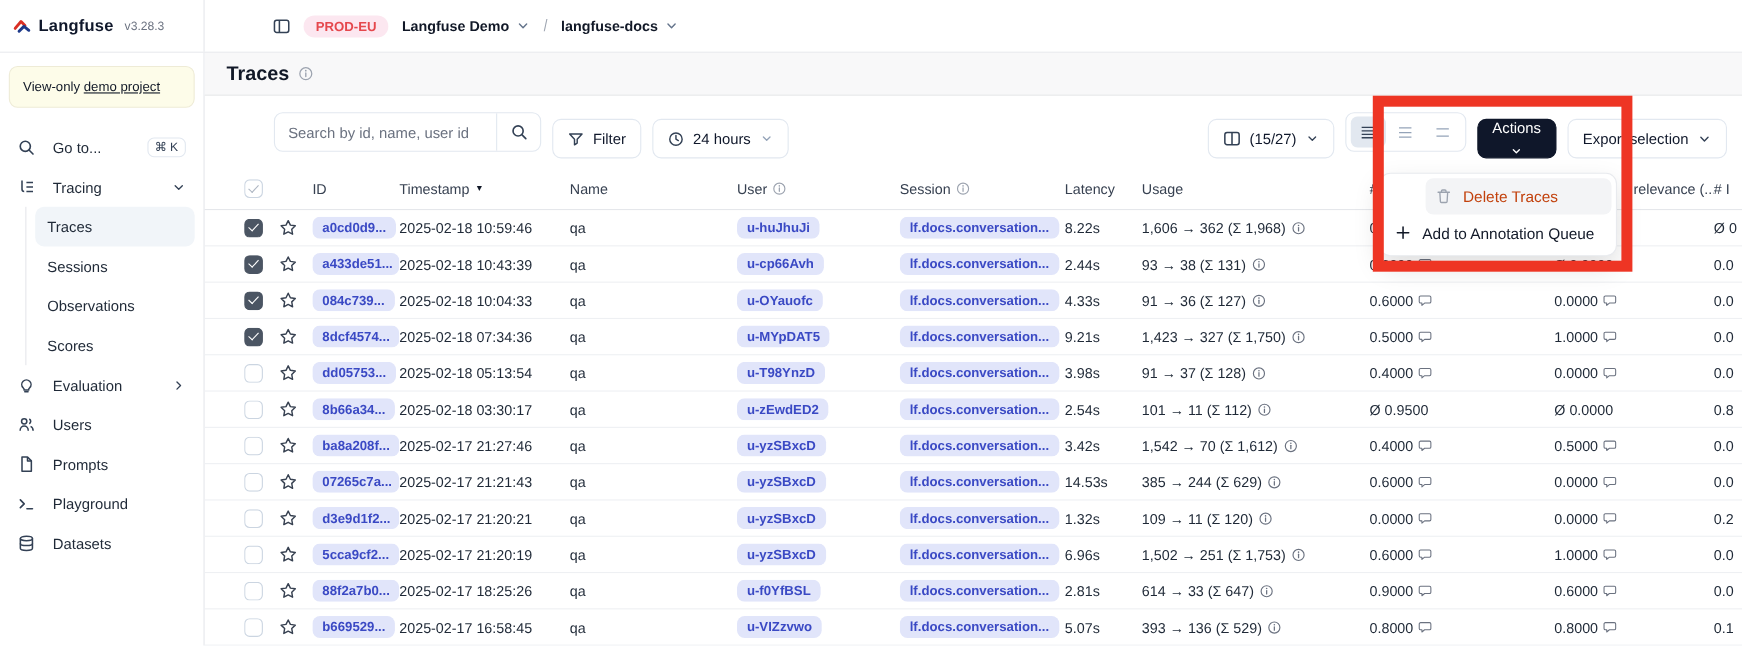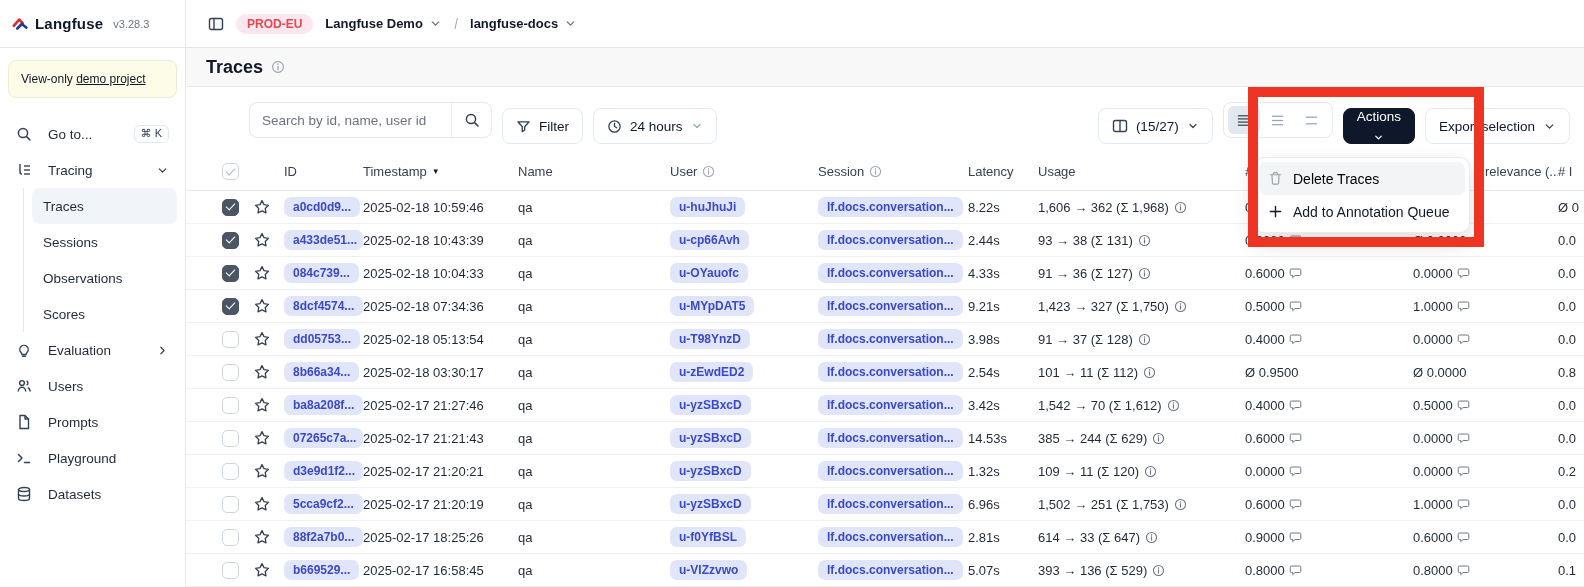--- a/index.html
+++ b/index.html
@@ -4,21 +4,21 @@
 <style>
   * { box-sizing: border-box; margin: 0; padding: 0; }
   html,body { width:1584px; height:587px; overflow:hidden; }
   body {
     font-family:"Liberation Sans","DejaVu Sans",sans-serif;
     font-size:13px; color:#111827; background:#fff; position:relative;
   }
   svg { display:block; }
 
   
-  .topbar { height:48px; display:flex; border-bottom:1px solid #e5e7eb; background:#fff; }
+  .topbar { height:48px; display:flex; border-bottom:1px solid #e5e7eb; background:#fff;gap:40px; }
   .topbar-left { flex:0 0 186px; display:flex; align-items:center; gap:7px; padding:0 12px; border-right:1px solid #e5e7eb; }
   .brand { font-weight:bold; font-size:15px; color:#0f172a; letter-spacing:.2px; }
   .version { font-size:11px; color:#6b7280; margin-left:3px; }
   .topbar-main { flex:1; display:flex; align-items:center; gap:12px; padding-left:22px; }
   .env-badge { background:#fce7f0; color:#e5484d; font-size:12px; font-weight:600; padding:3px 11px; border-radius:12px; }
   .crumb { display:flex; align-items:center; gap:6px; font-size:13px; font-weight:600; color:#111827; }
   .crumb-sep { color:#9ca3af; font-size:15px; font-weight:400; transform:scaleX(.8); }
 
   
   .shell { display:flex; height:539px; }
@@ -64,21 +64,21 @@
   .cb { position:relative; width:17px; height:17px; border:1.5px solid #cbd5e1; border-radius:5px; background:#fff; display:inline-block; }
   .cb.checked { background:#4b5563; border-color:#4b5563; }
   .cb.checked::after, .cb.head::after { content:""; position:absolute; left:4.5px; top:1.5px; width:4px; height:8px; border:solid #fff; border-width:0 1.8px 1.8px 0; transform:rotate(43deg); }
   .cb.head::after { border-color:#aeb6c2; }
 
   .score { gap:4px; }
 
   
   .menu { position:absolute; left:1254px; top:157px; width:216px; background:#fff; border:1px solid #e8eaee; border-radius:10px; box-shadow:0 10px 24px rgba(0,0,0,.13); padding:4px; z-index:40; }
   .menu-item { display:flex; align-items:center; gap:10px; height:33px; padding:0 9px; border-radius:7px; font-size:14px; color:#111827; }
-  .menu-item.disabled { color:#000000; background:#f3f4f6; }
+  .menu-item.disabled { color:#c2410c; background:#f3f4f6;margin-left:37px; }
   .red-rect { position:absolute; left:1248px; top:87px; width:236px; height:160px; border:10px solid #ee3524; z-index:60; pointer-events:none; }
 </style>
 </head>
 <body>
 
 <div class="topbar">
   <div class="topbar-left">
     <svg class="icon16" viewBox="0 0 18 14" width="18" height="14">
       <path d="M2 9 L8 2 L12 6" fill="none" stroke="#d93025" stroke-width="3" stroke-linecap="round" stroke-linejoin="round"></path>
       <path d="M6 12 L11 7 L16 11" fill="none" stroke="#1e3a8a" stroke-width="3" stroke-linecap="round" stroke-linejoin="round"></path>

